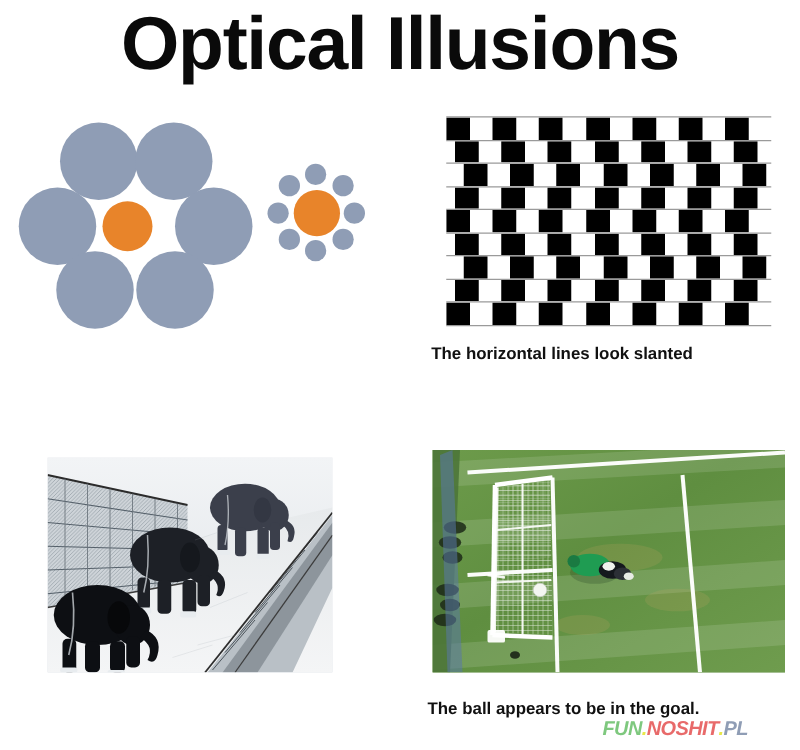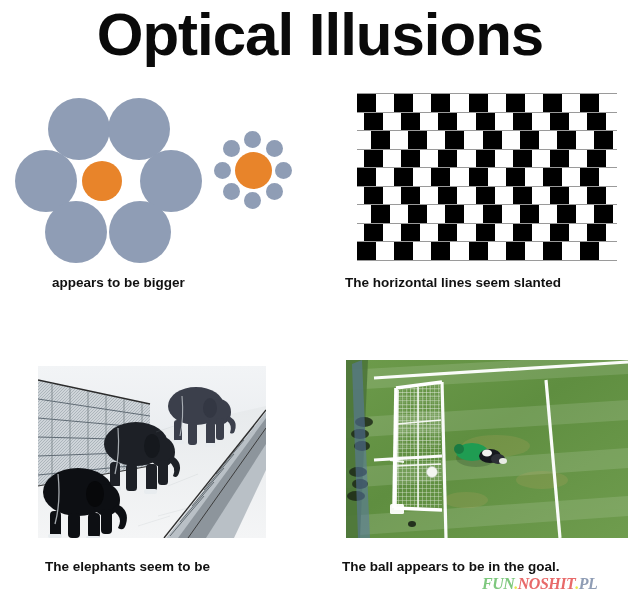--- a/index.html
+++ b/index.html
@@ -135,21 +135,21 @@
 
   
   #watermark {
     position: absolute;
     left: 482px;
     top: 575px;
     font-size: 16px;
     font-weight: bold;
     font-style: italic;
     letter-spacing: -0.5px;
-    font-family: Liberation Serif, serif;
+    font-family: Liberation Sans, sans-serif;
     white-space: nowrap;
     text-shadow: 0 0 1px rgba(255,255,255,0.9);
   }
   #watermark span { display: inline-block; }
 </style>
 </head>
 <body>
 
 <div id="page-title">Optical Illusions</div>
 
@@ -173,21 +173,20 @@
     <div class="circle ring-outer c4"></div>
     <div class="circle ring-outer c5"></div>
     <div class="circle ring-outer c6"></div>
     <div class="circle ring-outer c7"></div>
     <div class="circle center-dot"></div>
   </div>
 
 </div>
 
 <div class="caption" id="caption-ebbinghaus">
-  <div>appears to be bigger</div>
 </div>
 
 <div id="panel-cafewall">
     <div class="cw-row">
       <div class="tile" style="left: 0px; width: 19px; background: rgb(0, 0, 0);"></div>
       <div class="tile" style="left: 37.2px; width: 19px; background: rgb(0, 0, 0);"></div>
       <div class="tile" style="left: 74.4px; width: 19px; background: rgb(0, 0, 0);"></div>
       <div class="tile" style="left: 111.6px; width: 19px; background: rgb(0, 0, 0);"></div>
       <div class="tile" style="left: 148.8px; width: 19px; background: rgb(0, 0, 0);"></div>
       <div class="tile" style="left: 186px; width: 19px; background: rgb(0, 0, 0);"></div>
@@ -260,21 +259,21 @@
       <div class="tile" style="left: 0px; width: 19px; background: rgb(0, 0, 0);"></div>
       <div class="tile" style="left: 37.2px; width: 19px; background: rgb(0, 0, 0);"></div>
       <div class="tile" style="left: 74.4px; width: 19px; background: rgb(0, 0, 0);"></div>
       <div class="tile" style="left: 111.6px; width: 19px; background: rgb(0, 0, 0);"></div>
       <div class="tile" style="left: 148.8px; width: 19px; background: rgb(0, 0, 0);"></div>
       <div class="tile" style="left: 186px; width: 19px; background: rgb(0, 0, 0);"></div>
       <div class="tile" style="left: 223.2px; width: 19px; background: rgb(0, 0, 0);"></div>
     </div>
   </div>
 
-<div class="caption" id="caption-cafewall">The horizontal lines seem slanted</div>
+<div class="caption" id="caption-cafewall">The horizontal lines look slanted</div>
 
 <div id="panel-elephants">
   <svg id="elephants-svg" viewBox="0 0 228 172" preserveAspectRatio="none">
     <defs>
       <linearGradient id="skyg" x1="0" y1="0" x2="0" y2="1">
         <stop offset="0%" stop-color="#f2f4f6"></stop>
         <stop offset="100%" stop-color="#dfe3e7"></stop>
       </linearGradient>
       <linearGradient id="groundg" x1="0" y1="0" x2="0" y2="1">
         <stop offset="0%" stop-color="#e7eaec"></stop>
@@ -378,21 +377,20 @@
     <g stroke="#9aa3aa" stroke-width="0.4" opacity="0.35">
       <path d="M120 150 L150 142"></path>
         <path d="M100 160 L132 150"></path>
       <path d="M130 120 L160 108"></path>
         <path d="M118 66 L136 60"></path>
     </g>
   </svg>
 </div>
 
 <div class="caption" id="caption-elephants">
-  <div>The elephants seem to be</div>
 </div>
 
 <div id="panel-soccer">
   <svg id="soccer-svg" viewBox="0 0 282 178" preserveAspectRatio="none">
     <defs>
       <linearGradient id="grassg" x1="0" y1="0" x2="1" y2="1">
         <stop offset="0%" stop-color="#6d9b4b"></stop>
         <stop offset="45%" stop-color="#5f8e40"></stop>
         <stop offset="100%" stop-color="#6f9c4e"></stop>
       </linearGradient>

